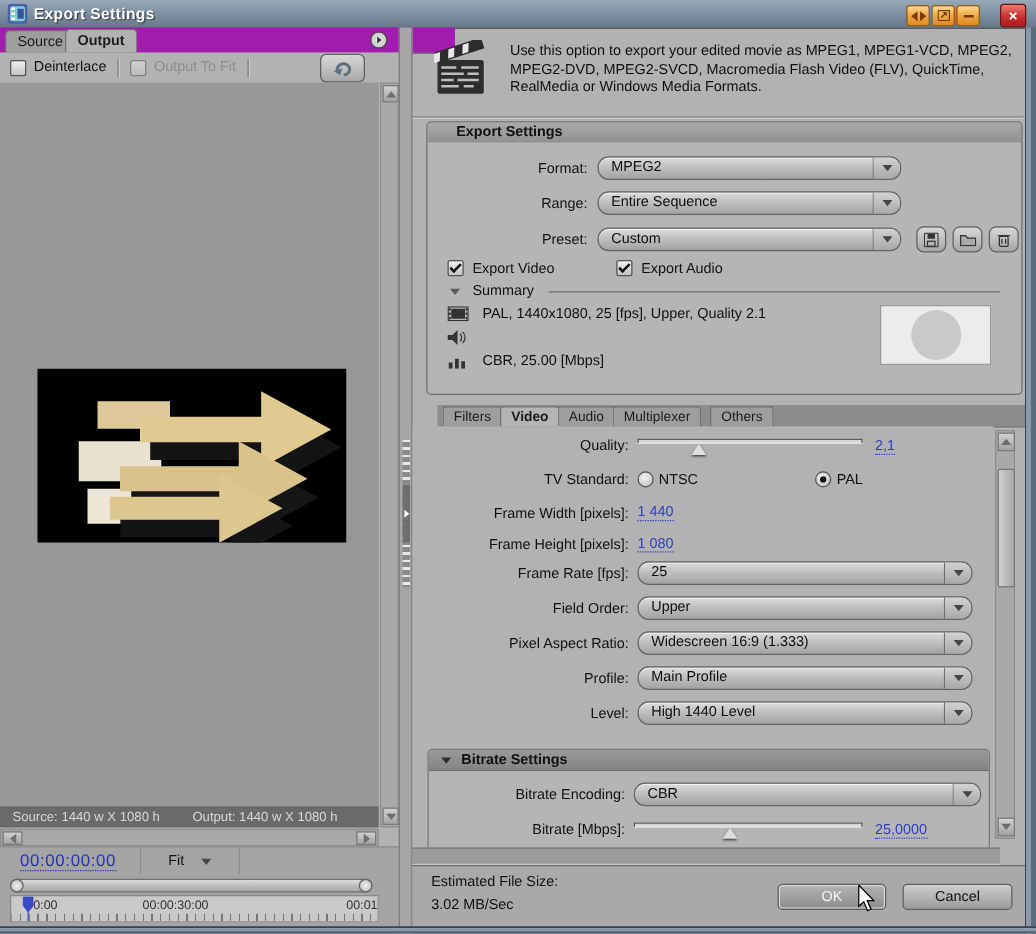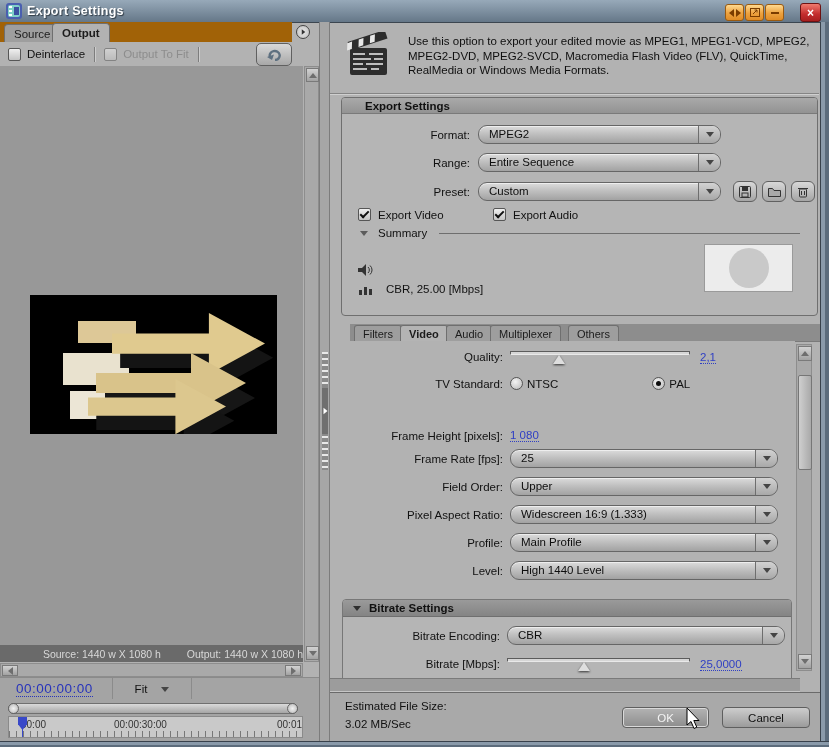--- a/index.html
+++ b/index.html
@@ -43,21 +43,21 @@
     border-radius:0 9px 9px 0;display:flex;align-items:center;justify-content:center;
     background:linear-gradient(#d2d2d2,#a8a8a8);}
   
   .slider{position:relative;width:180px;height:16px;}
   .slider .track{position:absolute;left:0;right:0;top:2px;height:4px;background:#d6d6d6;
     border:1px solid #5c5c5c;border-bottom-color:#e9e9e9;box-sizing:border-box;}
   .slider .thumb{position:absolute;top:6px;width:0;height:0;border-left:6px solid transparent;
     border-right:6px solid transparent;border-bottom:9px solid #dedede;
     filter:drop-shadow(0 1px 1px #333);cursor:pointer;}
   
-  .ltabbar{left:0;top:22px;width:292px;height:20px;background:#a16207;border-bottom:1px solid #787878;}
+  .ltabbar{left:0;top:22px;width:364px;height:20px;background:#a21caf;border-bottom:1px solid #787878;}
   .tab{position:absolute;top:2px;height:18px;padding:0 9px;display:flex;align-items:center;
     font-size:11.5px;color:#1c1c1c;background:#9e9e9e;border:1px solid #6f6f6f;border-bottom:none;
     border-radius:4px 4px 0 0;cursor:pointer;white-space:nowrap;box-sizing:border-box;}
   .tab.active{background:#b2b2b2;font-weight:bold;height:19px;top:1px;}
   .pmb{width:14px;height:14px;border-radius:50%;background:radial-gradient(#e9e9e9,#bdbdbd);
     border:1px solid #444;display:flex;align-items:center;justify-content:center;cursor:pointer;box-sizing:border-box;}
   .pmb i{transform:scale(.7);}
   .ltoolbar{left:0;top:42px;width:319px;height:24px;background:#b2b2b2;display:flex;align-items:center;}
   .vsep{width:1px;height:15px;background:#7d7d7d;margin:0 9px;box-shadow:1px 0 0 #cdcdcd;}
   .toolbtn{width:34px;height:21px;border-radius:5px;border:1px solid #606060;
@@ -69,21 +69,21 @@
     display:flex;align-items:center;justify-content:center;box-sizing:border-box;cursor:pointer;}
   .sb-track{background:#a9a9a9;border:1px solid #8d8d8d;box-sizing:border-box;}
   .sb-thumb{background:linear-gradient(90deg,#cfcfcf,#a9a9a9);border:1px solid #767676;border-radius:2px;box-sizing:border-box;cursor:pointer;}
   .divider{left:319px;top:22px;width:11px;height:725px;background:#a6a6a6;
     border-left:1px solid #7c7c7c;border-right:1px solid #7c7c7c;box-sizing:border-box;}
   .grip{position:absolute;left:2px;top:330px;width:6px;height:118px;
     background:repeating-linear-gradient(#e8e8e8 0 2px,#8a8a8a 2px 6px);}
   .grip-mid{position:absolute;left:0;top:36px;width:6px;height:46px;background:#6f6f6f;
     display:flex;align-items:center;justify-content:center;}
   .infobar{left:0;top:645px;width:303px;height:17px;background:#6a6a6a;color:#d8d8d8;
-    font-size:10.5px;display:flex;align-items:center;justify-content:flex-end;}
+    font-size:10.5px;display:flex;align-items:center;}
   .transport{left:0;top:677px;width:319px;height:22px;background:#a4a4a4;border-top:1px solid #8a8a8a;}
   .tc{position:absolute;left:16px;top:3px;font-weight:normal;font-size:13.5px;letter-spacing:.5px;
     color:#2733bb;border-bottom:1px dotted #2733bb;cursor:pointer;}
   .timeline{left:0;top:699px;width:319px;height:42px;background:#a4a4a4;}
   .zoombar{position:absolute;left:8px;top:4px;width:290px;height:11px;border-radius:6px;
     border:1px solid #707070;background:linear-gradient(#dadada,#a5a5a5);box-sizing:border-box;}
   .zhandle{position:absolute;top:-1px;width:11px;height:11px;border-radius:50%;
     background:radial-gradient(#f2f2f2,#b5b5b5);border:1px solid #666;box-sizing:border-box;cursor:pointer;}
   .ruler{position:absolute;left:8px;top:17px;width:295px;height:22px;background:#c9c9c9;
     border:1px solid #8a8a8a;overflow:hidden;font-size:10px;color:#333;box-sizing:border-box;}
@@ -337,20 +337,33 @@
     </div>
     <div class="row" style="left:151px;top:110px">
       <div class="cb checked"></div>
       <span style="margin-left:7px">Export Audio</span>
     </div>
     <div class="row" style="left:18px;top:129px;width:440px">
       <i class="tri-d" style="border-top-color:#5c5c5c"></i>
       <span style="margin-left:10px">Summary</span>
       <div style="flex:1;height:1px;background:#6e6e6e;margin-left:12px"></div>
     </div>
+    <div class="sumline" style="left:16px;top:147px">
+      <svg width="17" height="12">
+          <rect x="0.5" y="0.5" width="16" height="11" fill="none" stroke="#333"></rect>
+          <rect x="3" y="2" width="11" height="8" fill="#333"></rect>
+          <rect x="1" y="1.5" width="1.5" height="2" fill="#333"></rect>
+          <rect x="1" y="5" width="1.5" height="2" fill="#333"></rect>
+          <rect x="1" y="8.5" width="1.5" height="2" fill="#333"></rect>
+          <rect x="14.5" y="1.5" width="1.5" height="2" fill="#333"></rect>
+          <rect x="14.5" y="5" width="1.5" height="2" fill="#333"></rect>
+          <rect x="14.5" y="8.5" width="1.5" height="2" fill="#333"></rect>
+        </svg>
+      <span style="margin-left:11px">PAL, 1440x1080, 25 [fps], Upper, Quality 2.1</span>
+    </div>
     <div class="sumline" style="left:16px;top:166px">
       <svg width="16" height="12">
           <polygon points="0,4 4,4 8,0 8,12 4,8 0,8" fill="#333"></polygon>
           <path d="M10 3 A4 4 0 0 1 10 9 M12 1.5 A6 6 0 0 1 12 10.5" fill="none" stroke="#333"></path>
         </svg>
     </div>
     <div class="sumline" style="left:16px;top:185px">
       <svg width="16" height="11">
           <rect x="1" y="6" width="3" height="5" fill="#333"></rect>
           <rect x="6" y="3" width="3" height="8" fill="#333"></rect>
@@ -392,20 +405,24 @@
         <div class="thumb" style="left:calc(27% - 6px)"></div>
       </div>
       <span class="link" style="margin-left:10px">2,1</span>
     </div>
     <div class="row" style="left:0;top:36px;width:100%">
       <span class="lbl2">TV Standard:</span>
       <div class="radio"></div>
       <span style="margin-left:4px">NTSC</span>
       <div class="radio sel" style="margin-left:94px"></div>
       <span style="margin-left:4px">PAL</span>
+    </div>
+    <div class="row" style="left:0;top:63px;width:100%">
+      <span class="lbl2">Frame Width [pixels]:</span>
+      <span class="link">1 440</span>
     </div>
     <div class="row" style="left:0;top:88px;width:100%">
       <span class="lbl2">Frame Height [pixels]:</span>
       <span class="link">1 080</span>
     </div>
     <div class="row" style="left:0;top:108px;width:100%">
       <span class="lbl2">Frame Rate [fps]:</span>
       <div class="dd" style="width:268px">
         <span class="dd-t">25</span>
         <span class="dd-a">

